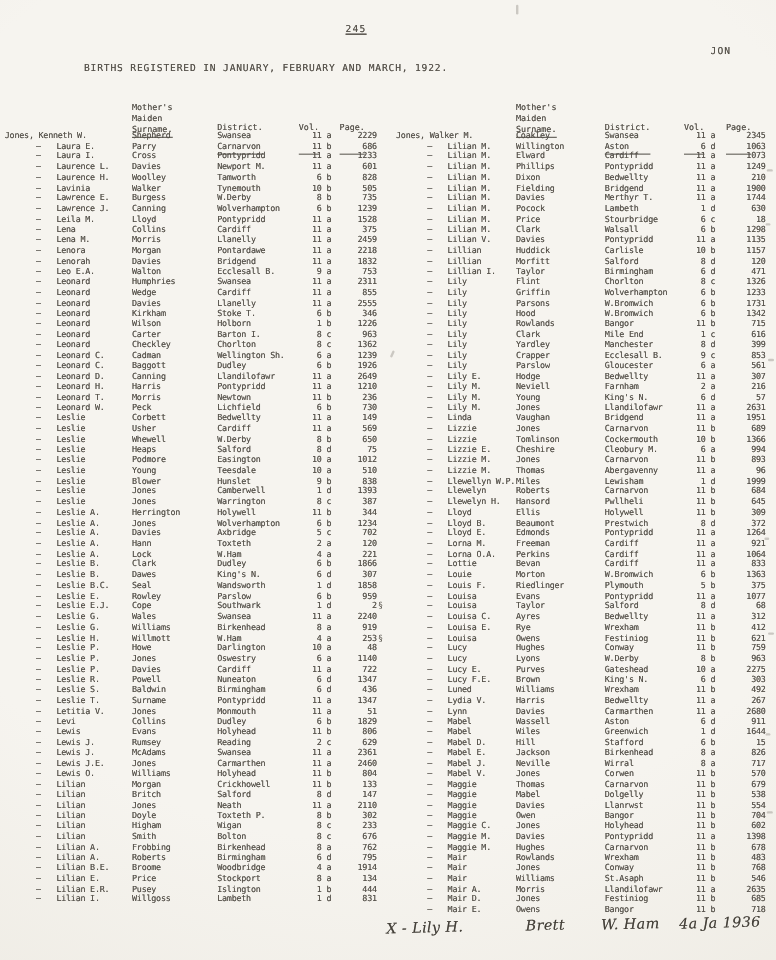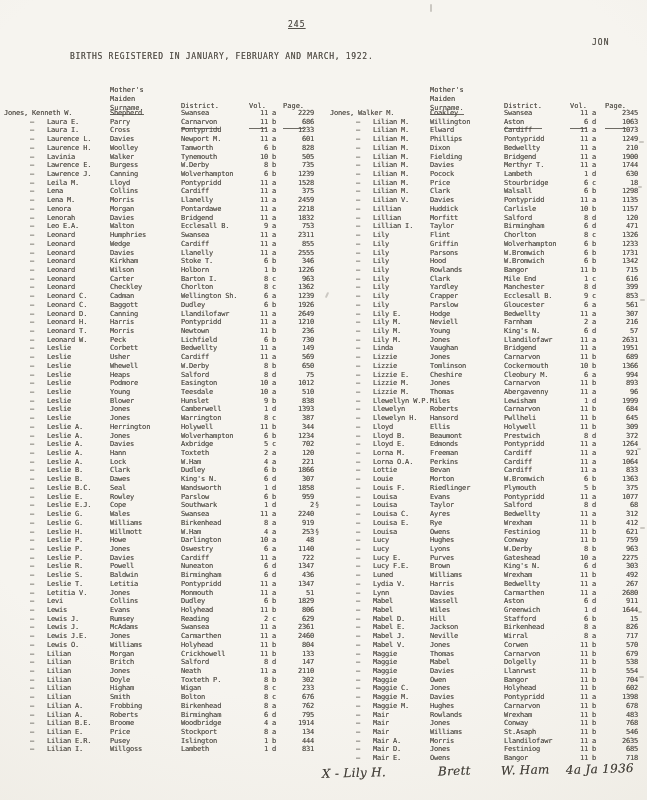--- a/index.html
+++ b/index.html
@@ -466,21 +466,21 @@
       </div>
       <div class="row">
         <span class="cell nm"><span class="dash">—</span>Leslie S.</span>
         <span class="cell mdn">Baldwin</span>
         <span class="cell dst">Birmingham</span>
         <span class="cell vol">6 d</span>
         <span class="cell pg">436</span>
       </div>
       <div class="row">
         <span class="cell nm"><span class="dash">—</span>Leslie T.</span>
-        <span class="cell mdn">Letitia</span>
+        <span class="cell mdn">Surname</span>
         <span class="cell dst">Pontypridd</span>
         <span class="cell vol">11 a</span>
         <span class="cell pg">1347</span>
       </div>
       <div class="row">
         <span class="cell nm"><span class="dash">—</span>Letitia V.</span>
         <span class="cell mdn">Jones</span>
         <span class="cell dst">Monmouth</span>
         <span class="cell vol">11 a</span>
         <span class="cell pg">51</span>

